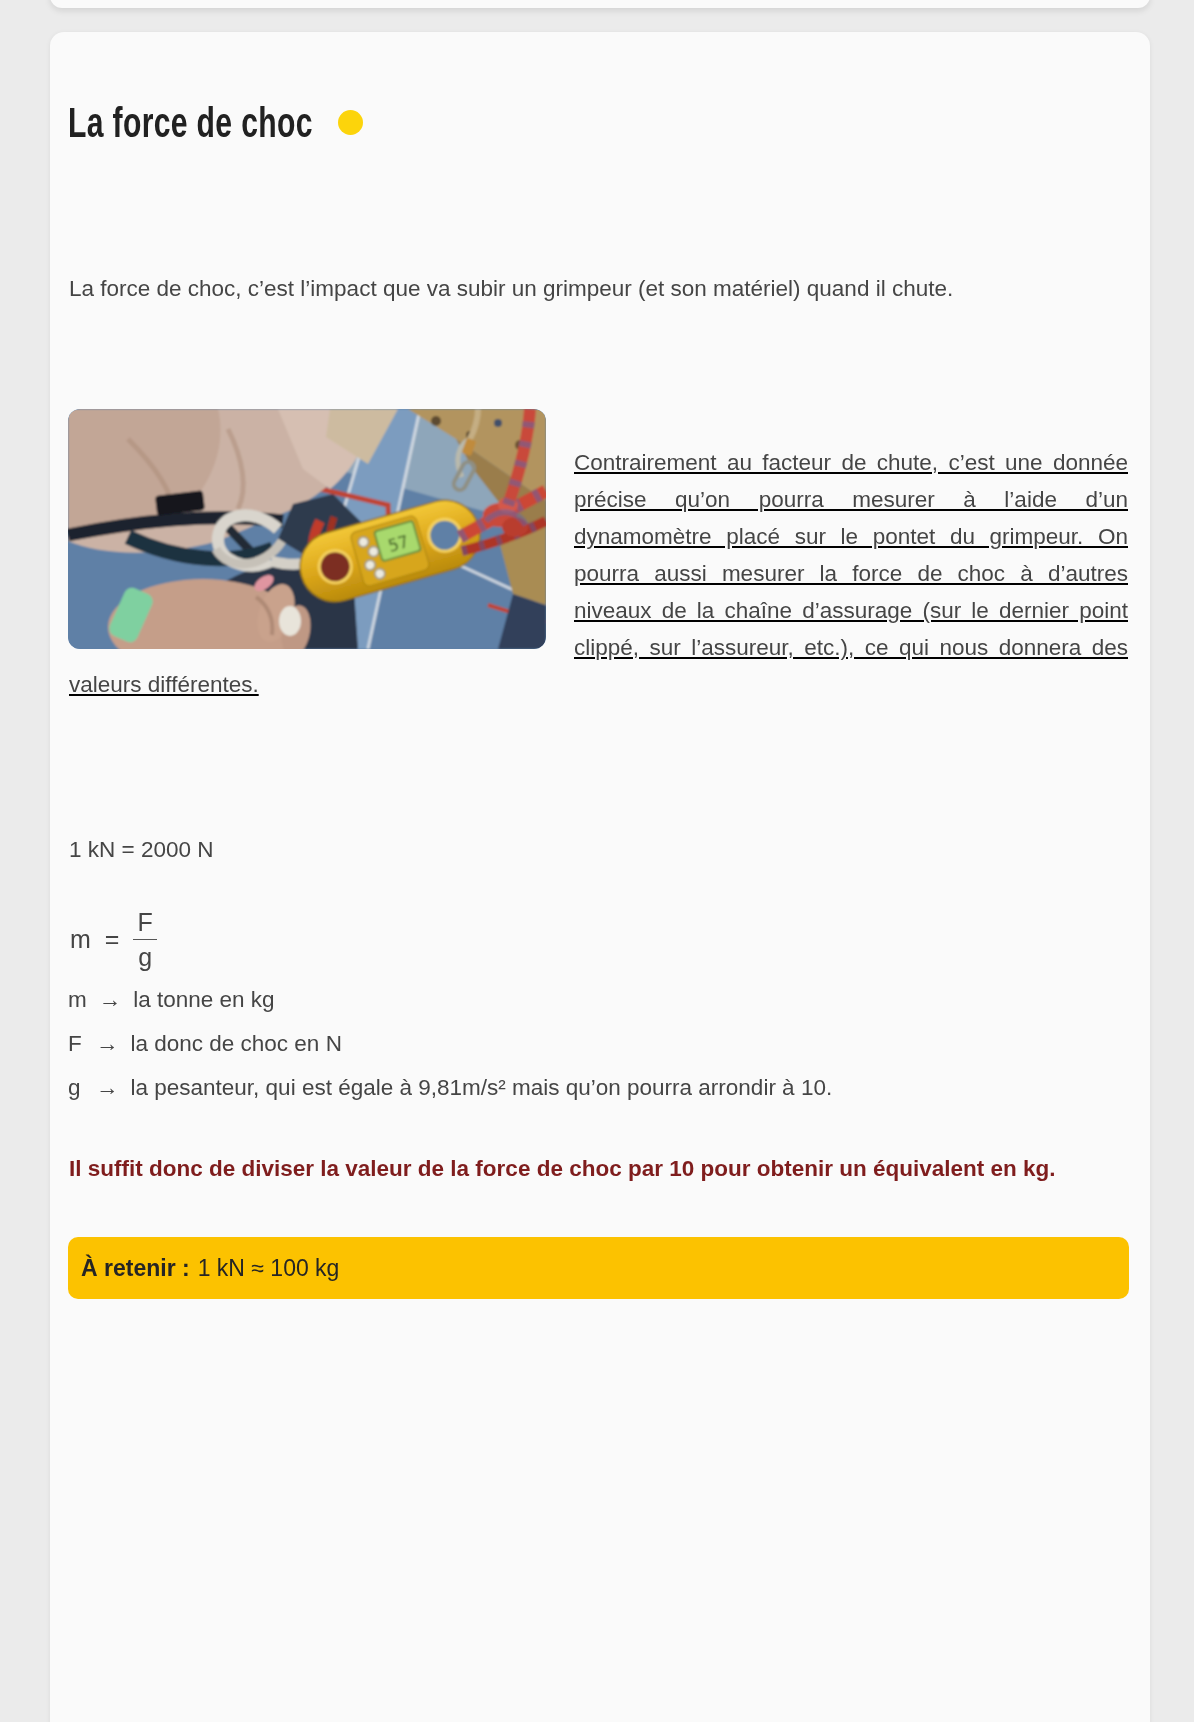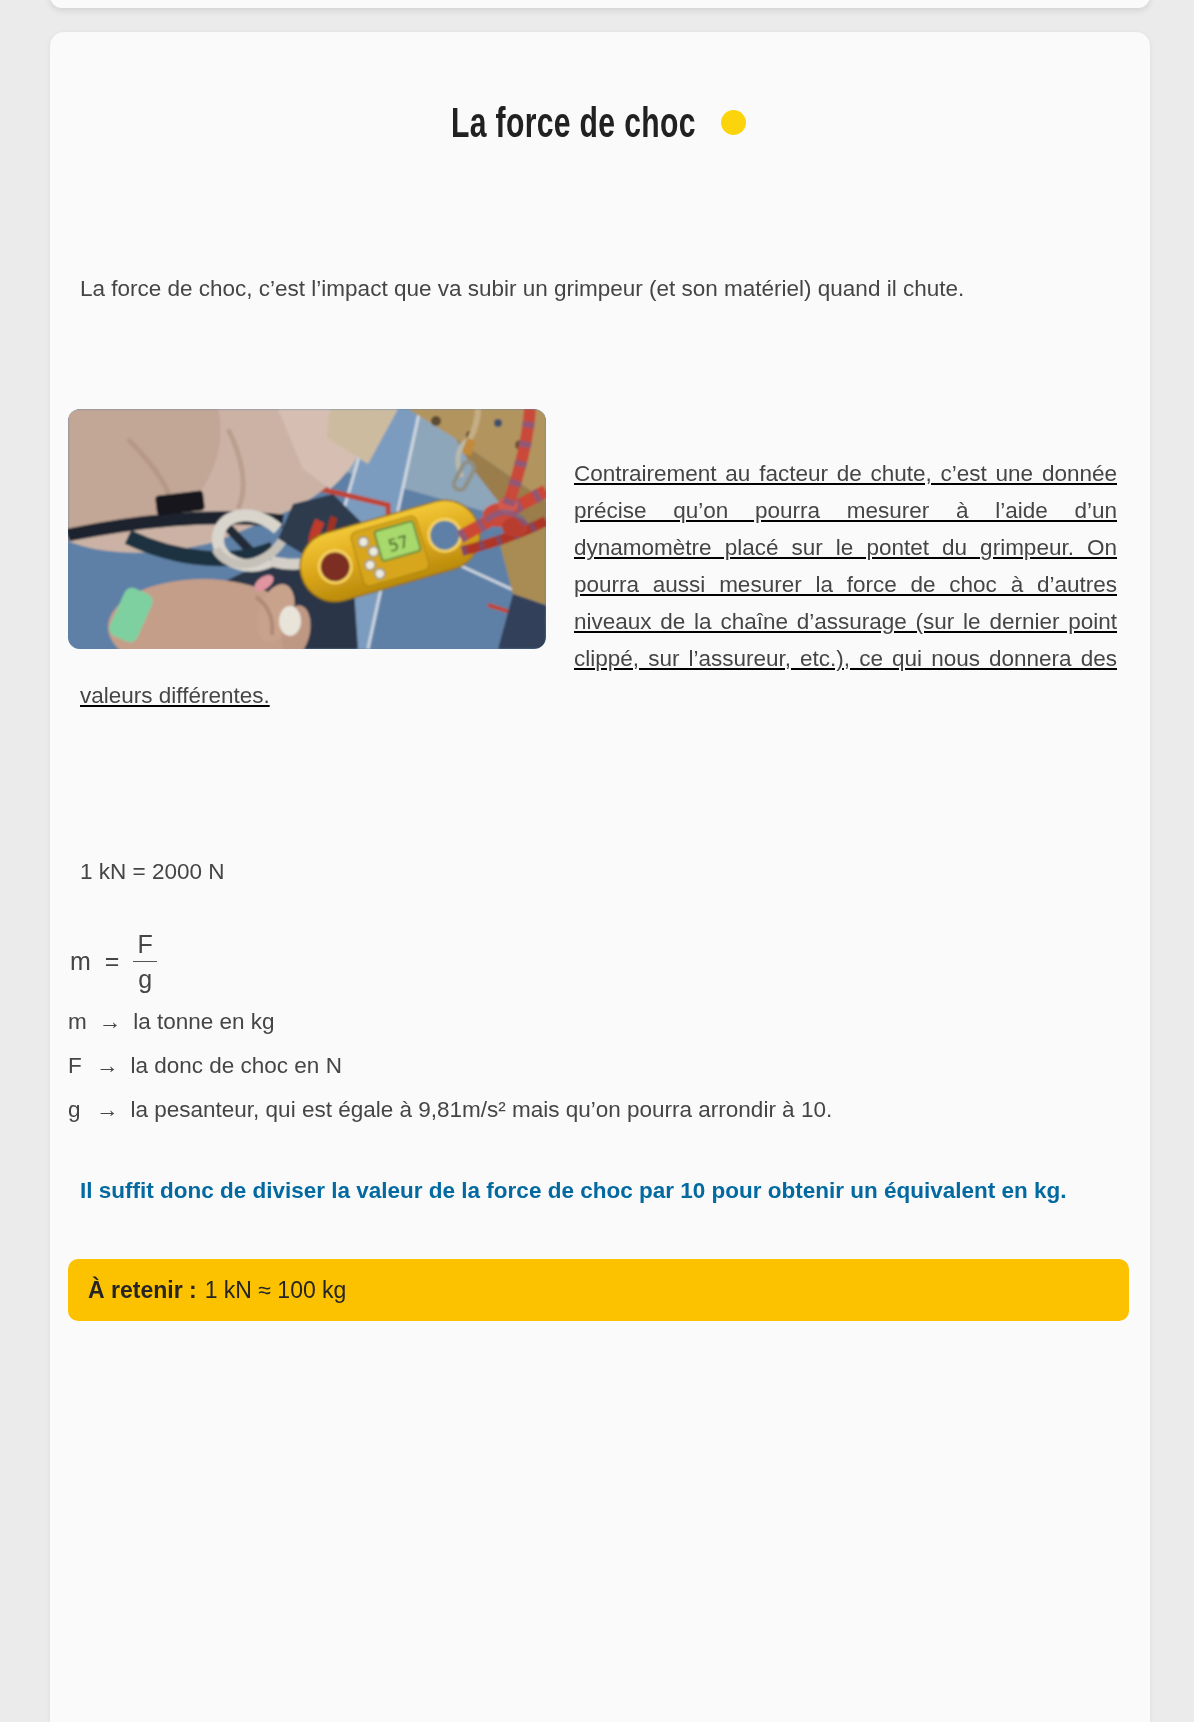--- a/index.html
+++ b/index.html
@@ -12,25 +12,25 @@
     position:absolute;left:50px;top:-16px;width:1100px;height:24px;
     background:#fafafa;border-radius:12px;box-shadow:0 3px 6px rgba(0,0,0,.10);
   }
   .card{
     position:absolute;left:50px;top:32px;width:1100px;height:1740px;
     background:#fafafa;border-radius:14px;box-shadow:0 1px 5px rgba(0,0,0,.07);
     padding:68px 21px 0 18px;box-sizing:border-box;
   }
   h1.title-row{
     display:flex;align-items:center;height:44px;margin:0 0 126px 0;
-    font-size:43px;font-weight:700;color:#212121;white-space:nowrap;justify-content:center;
+    font-size:43px;font-weight:700;color:#212121;white-space:nowrap;
   }
   .title-text{display:inline-block;transform:scaleX(.70);transform-origin:left center;letter-spacing:.5px;}
   .dot{width:25px;height:25px;border-radius:50%;background:var(--dot,#fcd40b);margin-left:-80px;flex:0 0 auto;}
-  .para{font-size:22.5px;line-height:37px;color:#454545;text-align:justify;margin:12px;}
+  .para{font-size:22.5px;line-height:37px;color:#454545;text-align:justify;margin:1px;}
   .lh40{line-height:40px;}
   .intro{margin-bottom:102px;}
   .wrap-block{margin-bottom:90px;text-decoration:underline;}
   .wrap-block::after{content:"";display:block;clear:both;}
   .photo{
     float:left;width:478px;height:240px;margin:0 28px 14px 0;
     border-radius:12px;overflow:hidden;background:#5e80a6;
   }
   .photo svg{display:block;}
   .wrap-spacer{height:34px;}
@@ -41,26 +41,26 @@
   }
   .frac{display:flex;flex-direction:column;align-items:center;line-height:1.12;}
   .frac .num{border-bottom:1.5px solid #555;padding:0 4px 3px;}
   .frac .den{padding-top:3px;}
   .defs{margin-top:12px;}
   .def-row{
     display:flex;align-items:baseline;gap:12px;
     font-size:22.5px;line-height:34px;color:#454545;margin-bottom:10px;
   }
   .def-sym{min-width:16px;}
-  .para-bold{font-weight:700;color:#0369a1;margin-top:44px;}
+  .para-bold{font-weight:700;color:#7f1d1d;margin-top:44px;}
   .indent{margin-left:50px;}
   .mousq{margin-top:44px;}
   .callout{
     margin-top:48px;background:var(--box,#fcc200);border-radius:10px;
-    padding:15px 20px;font-size:23px;line-height:32px;color:#252525;
+    padding:15px 13px;font-size:23px;line-height:32px;color:#252525;
   }
   .callout-label{font-weight:700;margin-right:8px;}
 </style>
 </head>
 <body>
 
 <div class="prev-card"></div>
 
 <div class="card">
 

